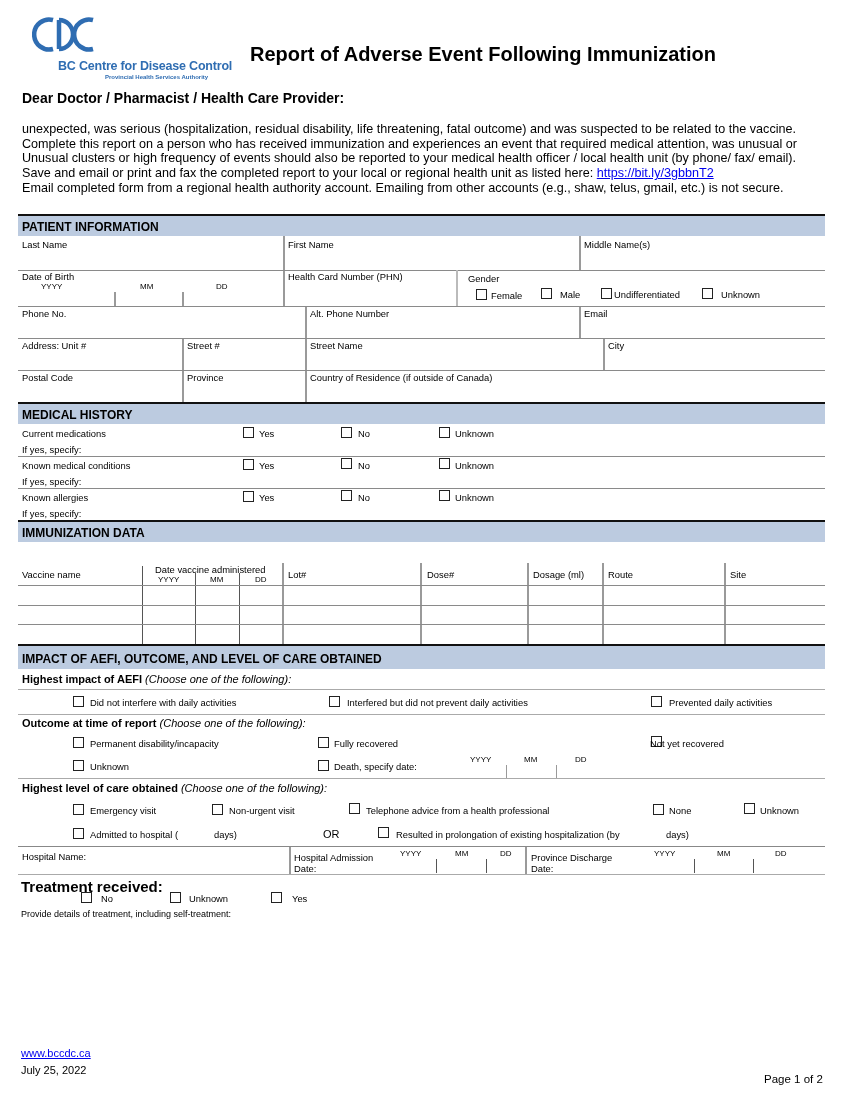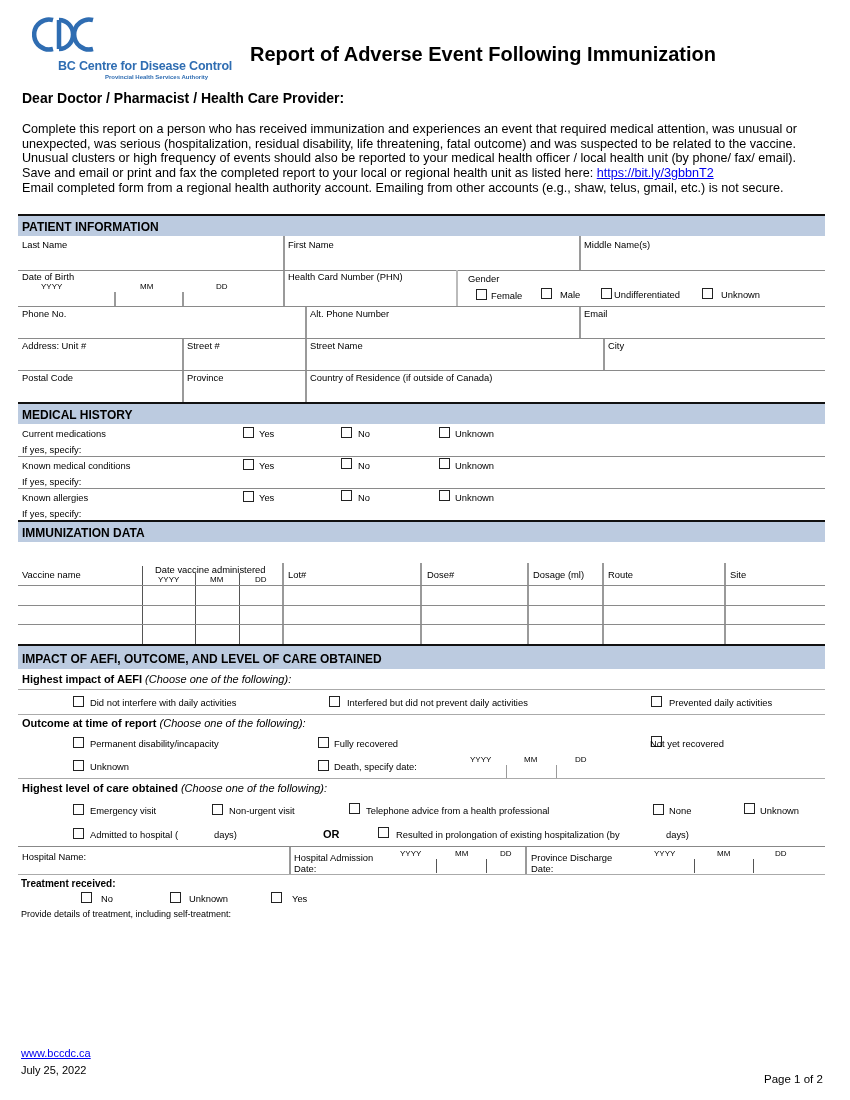--- a/index.html
+++ b/index.html
@@ -42,22 +42,22 @@
     <path d="M61 4 A15 15 0 1 0 61 33"></path>
   </g>
 </svg>
 <div class="abs logo-name">BC Centre for Disease Control</div>
 <div class="abs logo-sub">Provincial Health Services Authority</div>
 
 <div class="abs title">Report of Adverse Event Following Immunization</div>
 <div class="abs greeting">Dear Doctor / Pharmacist / Health Care Provider:</div>
 
 <div class="abs intro">
+  <div>unexpected, was serious (hospitalization, residual disability, life threatening, fatal outcome) and was suspected to be related to the vaccine.</div>
   <div>Complete this report on a person who has received immunization and experiences an event that required medical attention, was unusual or</div>
-  <div>unexpected, was serious (hospitalization, residual disability, life threatening, fatal outcome) and was suspected to be related to the vaccine.</div>
   <div>Unusual clusters or high frequency of events should also be reported to your medical health officer / local health unit (by phone/ fax/ email).</div>
   <div><span>Save and email or print and fax the completed report to your local or regional health unit as listed here:  </span><a href="#">https://bit.ly/3gbbnT2</a></div>
   <div>Email completed form from a regional health authority account. Emailing from other accounts (e.g., shaw, telus, gmail, etc.) is not secure.</div>
 </div>
 
 <div class="thick" style="top:214px"></div>
 <div class="band" style="top:216px">
     <span>PATIENT INFORMATION</span>
   </div>
 
@@ -242,21 +242,21 @@
 <div class="cbl" style="left:366px;top:805px">Telephone advice from a health professional</div>
 <div class="cb" style="left:653px;top:804px"></div>
 <div class="cbl" style="left:669px;top:805px">None</div>
 <div class="cb" style="left:744px;top:803px"></div>
 <div class="cbl" style="left:760px;top:805px">Unknown</div>
 
 <div class="cb" style="left:73px;top:828px"></div>
 <div class="cbl" style="left:90px;top:829px">Admitted to hospital (</div>
 <div class="abs" style="left:178px;top:826px;width:36px;height:14px"></div>
 <div class="cbl" style="left:214px;top:829px">days)</div>
-<div class="abs" style="left:323px;top:828px;font-size:11px;font-weight:bold">OR</div>
+<div class="abs" style="left:323px;top:828px;font-size:11px;font-weight:normal">OR</div>
 <div class="cb" style="left:378px;top:827px"></div>
 <div class="cbl" style="left:396px;top:829px">Resulted in prolongation of existing hospitalization (by</div>
 <div class="abs" style="left:632px;top:826px;width:34px;height:14px"></div>
 <div class="cbl" style="left:666px;top:829px">days)</div>
 <div class="hl" style="left:18px;top:846px;width:807px;background:#888"></div>
 
 <div class="lbl" style="left:22px;top:851px">Hospital Name:</div>
 <div class="abs" style="left:90px;top:848px;width:198px;height:25px"></div>
 <div class="vl" style="left:289px;top:847px;height:27px"></div>
 <div class="lbl" style="left:294px;top:852px;line-height:11px">
@@ -279,21 +279,21 @@
 <div class="sm" style="left:654px;top:849px">YYYY</div>
 <div class="sm" style="left:717px;top:849px">MM</div>
 <div class="sm" style="left:775px;top:849px">DD</div>
 <div class="abs" style="left:630px;top:858px;width:64px;height:15px"></div>
 <div class="vl" style="left:694px;top:859px;height:14px;width:1px;background:#555"></div>
 <div class="abs" style="left:695px;top:858px;width:58px;height:15px"></div>
 <div class="vl" style="left:753px;top:859px;height:14px;width:1px;background:#555"></div>
 <div class="abs" style="left:754px;top:858px;width:70px;height:15px"></div>
 <div class="hl" style="left:18px;top:874px;width:807px;background:#aaa"></div>
 
-<div class="abs" style="left:21px;top:878px;font-size:10px;font-weight:bold">Treatment received:</div>
+<div class="abs" style="left:21px;top:878px;font-size:15px;font-weight:bold">Treatment received:</div>
 <div class="cb" style="left:81px;top:892px"></div>
 <div class="cbl" style="left:101px;top:893px">No</div>
 <div class="cb" style="left:170px;top:892px"></div>
 <div class="cbl" style="left:189px;top:893px">Unknown</div>
 <div class="cb" style="left:271px;top:892px"></div>
 <div class="cbl" style="left:292px;top:893px">Yes</div>
 <div class="abs" style="left:21px;top:909px;font-size:9px">Provide details of treatment, including self-treatment:</div>
 <div class="abs" style="left:18px;top:922px;width:807px;height:110px"></div>
 
 <a class="foot" href="#" style="left:21px;top:1047px">www.bccdc.ca</a>

